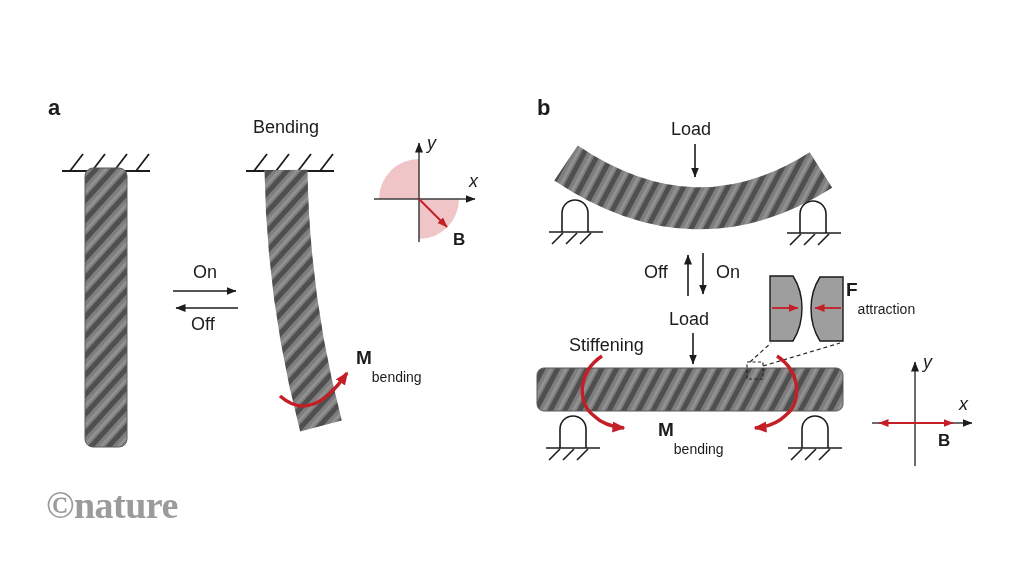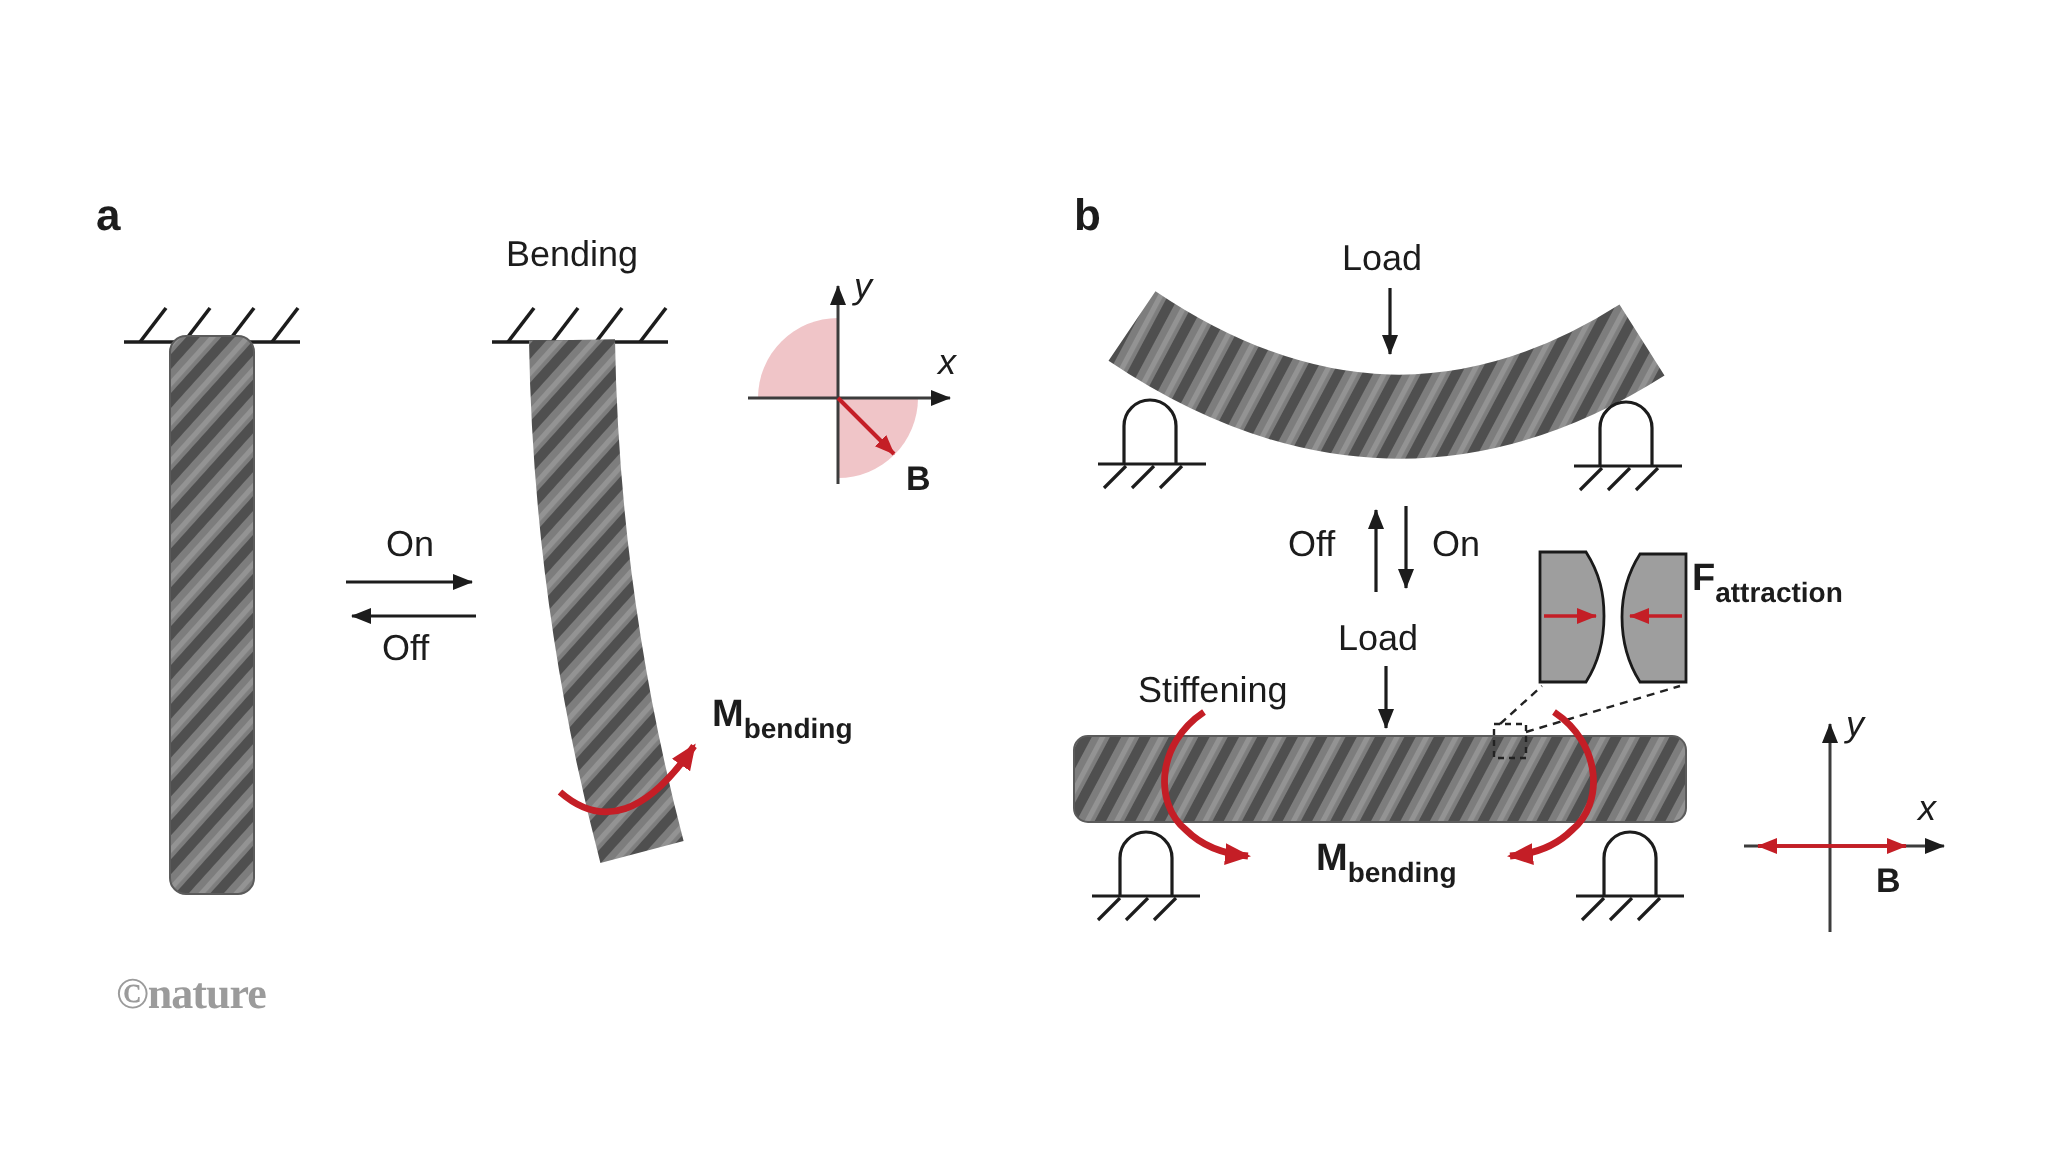--- a/index.html
+++ b/index.html
@@ -7,22 +7,22 @@
     position:relative;width:1024px;height:576px;background:#ffffff;overflow:hidden;
     font-family:"Liberation Sans", sans-serif;color:#1c1c1c;
   }
   #drawing{position:absolute;left:0;top:0;}
   .lbl{position:absolute;line-height:1;white-space:nowrap;}
   .panel-letter{font-size:22px;font-weight:700;}
   .t18{font-size:18px;}
   .ital{font-style:italic;font-size:18px;}
   .boldsym{font-weight:700;font-size:17px;}
   .msym{font-weight:700;font-size:19px;}
-  .msub{font-size:14px;position:relative;top:6px;font-weight:bold;}
-  .watermark{font-family:"Liberation Serif", serif;font-size:22px;font-weight:600;color:#9b9b9b;letter-spacing:-0.5px;margin-left:12px;}
+  .msub{font-size:14px;position:relative;top:18px;}
+  .watermark{font-family:"Liberation Serif", serif;font-size:38px;font-weight:600;color:#9b9b9b;letter-spacing:-0.5px;}
 </style>
 </head>
 <body>
 
 <div id="canvas">
 
   <svg id="drawing" width="1024" height="576" viewBox="0 0 1024 576" xmlns="http://www.w3.org/2000/svg">
     <defs>
       <pattern id="ropeV" width="13" height="13" patternUnits="userSpaceOnUse" patternTransform="rotate(-48)">
         <rect width="13" height="13" fill="#7d7d7d"></rect>

